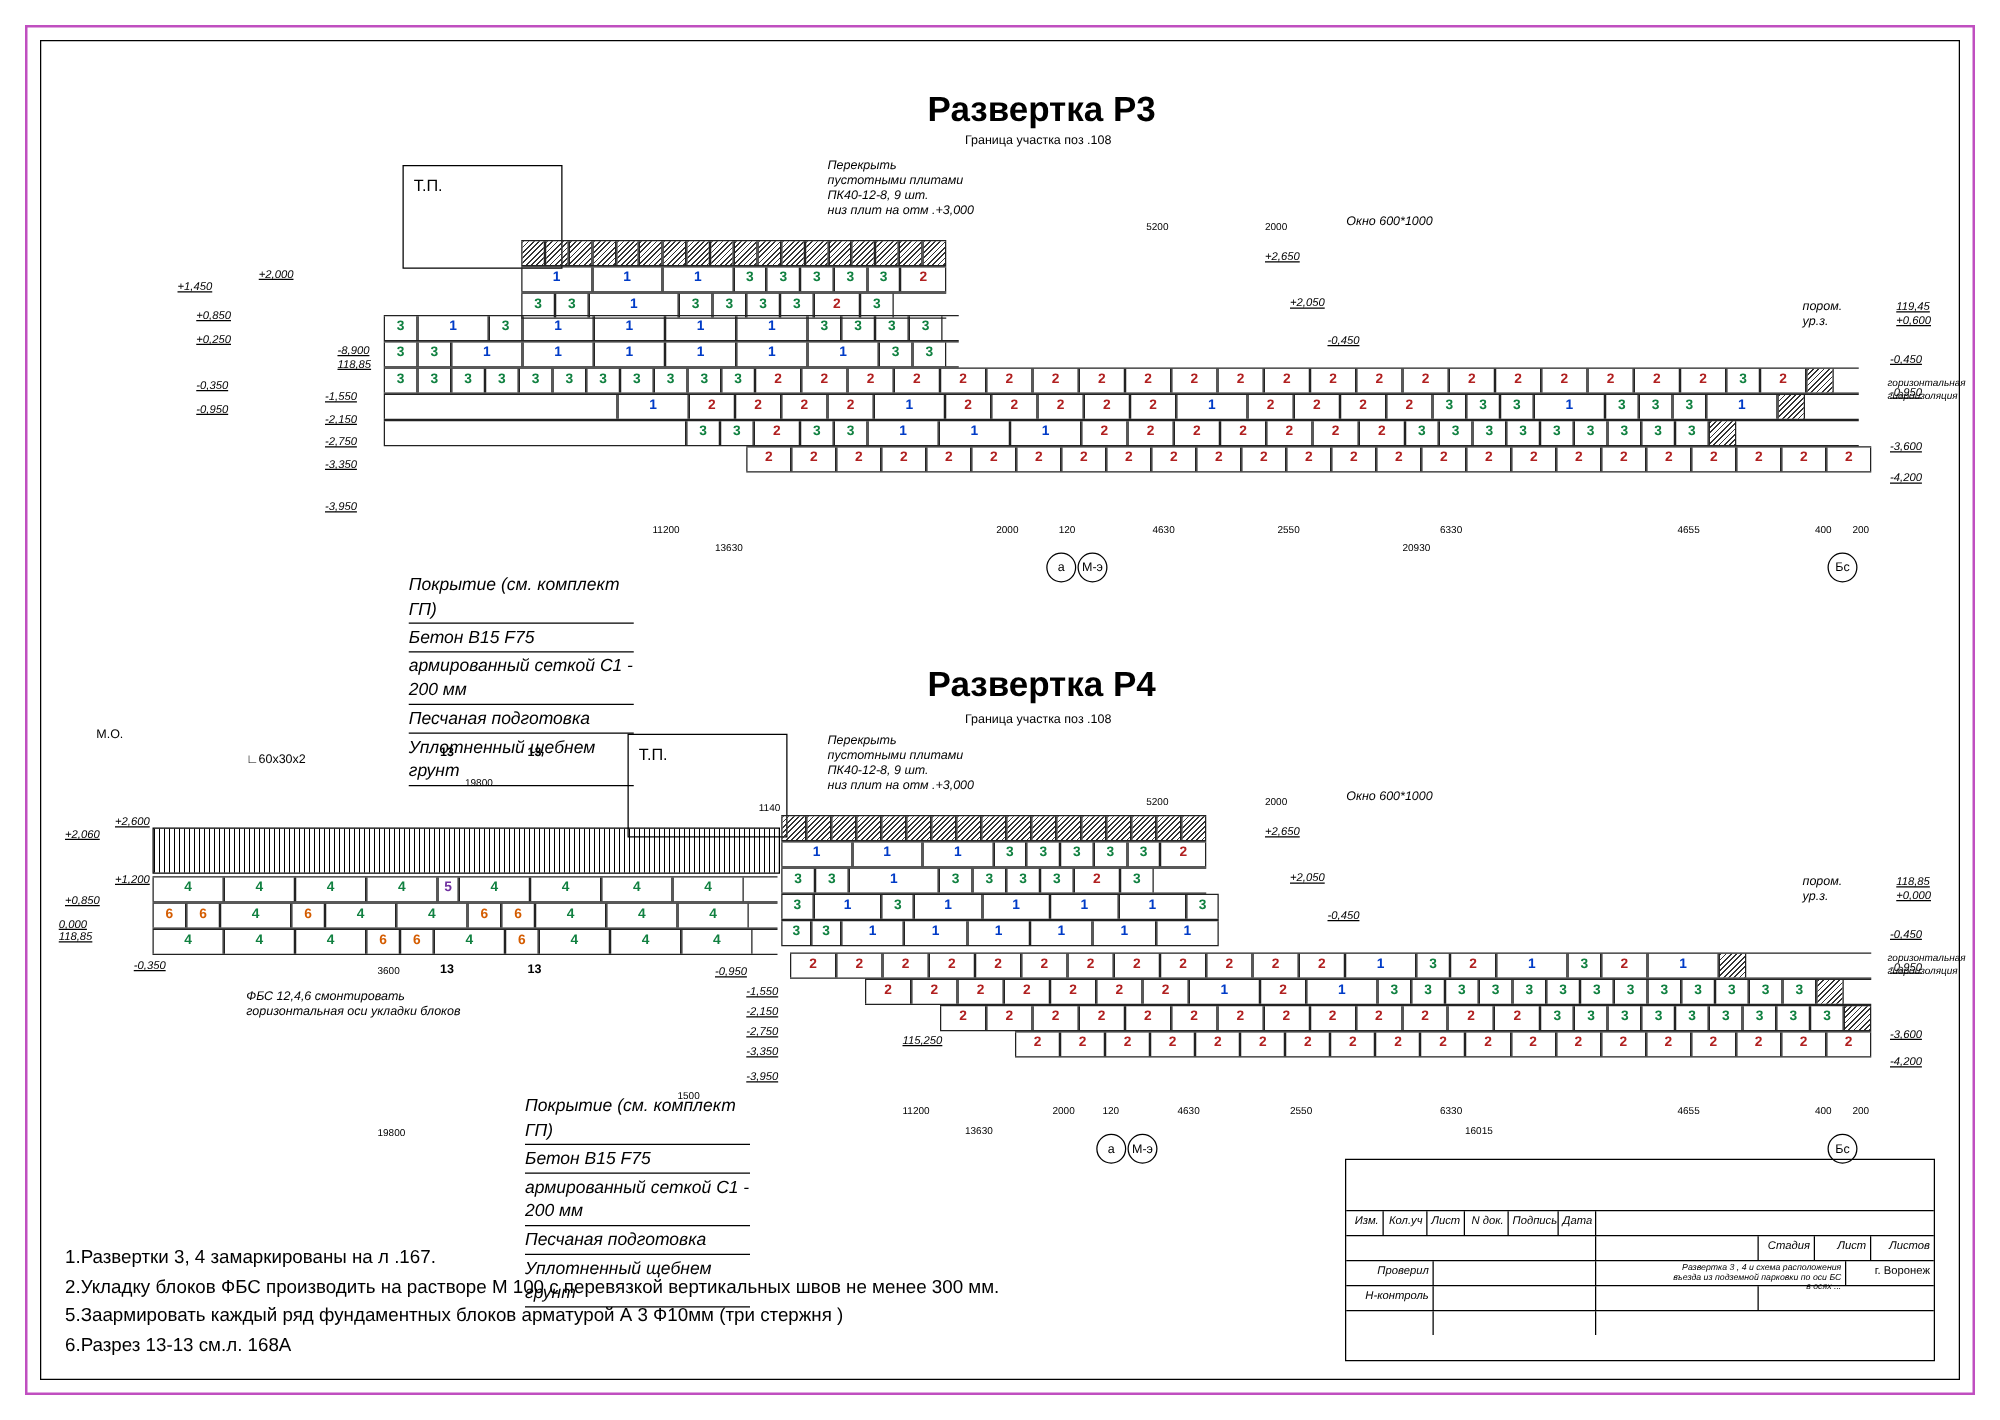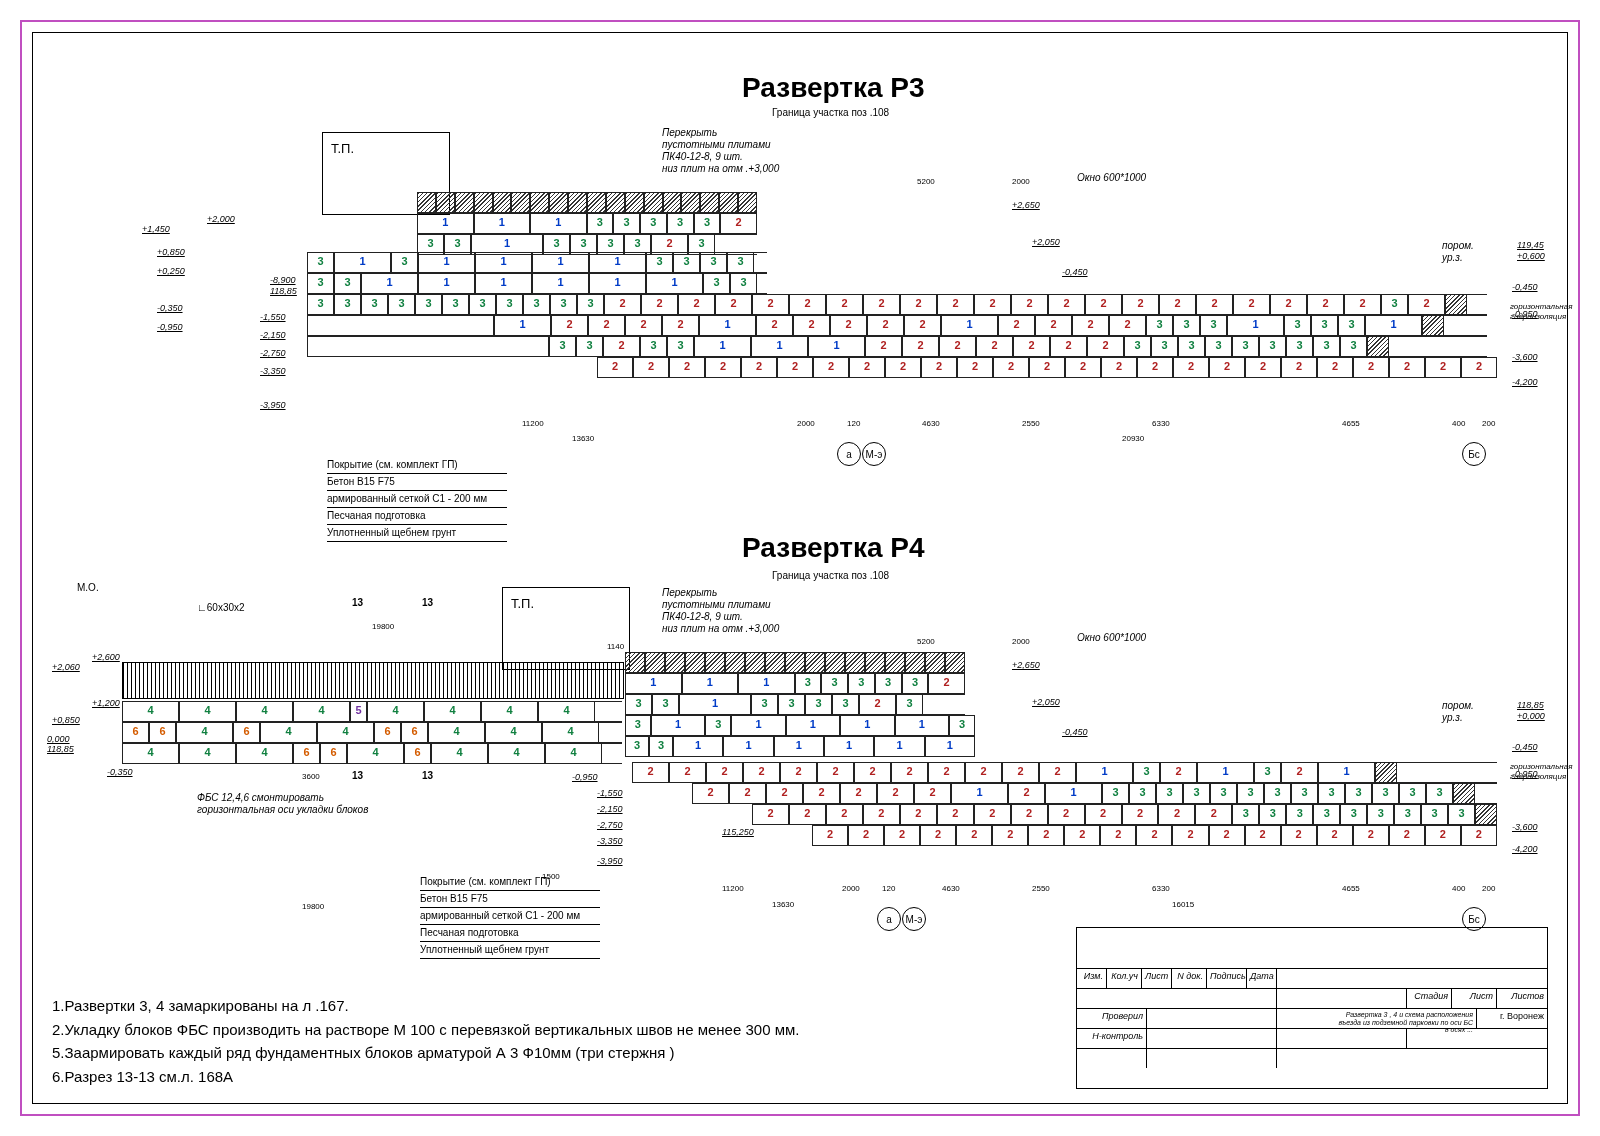--- a/index.html
+++ b/index.html
@@ -24,21 +24,21 @@
   .b4 { color:#108040; }
   .b5 { color:#7030a0; }
   .b6 { color:#d45c00; }
   .b8 { color:#7030a0; }
   .hatched { background: repeating-linear-gradient(135deg, #333, #333 1px, transparent 1px, transparent 3px); }
   .elev-label { position:absolute; font-size:9px; font-style:italic; text-decoration:underline; }
   .dim-label { position:absolute; font-size:8px; }
   .callout-text { position:absolute; font-size:10px; font-style:italic; line-height:1.2; }
   .tp-box { position:absolute; border:1px solid #000; width:110px; height:65px; display:flex; align-items:flex-start; justify-content:flex-start; padding:8px; font-size:13px; }
   .axis-circle { position:absolute; width:22px; height:22px; border:1px solid #000; border-radius:50%; display:flex; align-items:center; justify-content:center; font-size:10px; }
-  .legend-box { position:absolute; font-size:10px; line-height:1.4; }
+  .legend-box { position:absolute; font-size:14px; font-style:italic; line-height:1.4; }
   .legend-box div { border-bottom:1px solid #000; padding:1px 0; }
 </style>
 </head>
 <body>
 
 <div class="page">
 <div class="outer-border">
 <div class="inner-border"></div>
 
 <div class="title title-p3">Развертка Р3</div>

